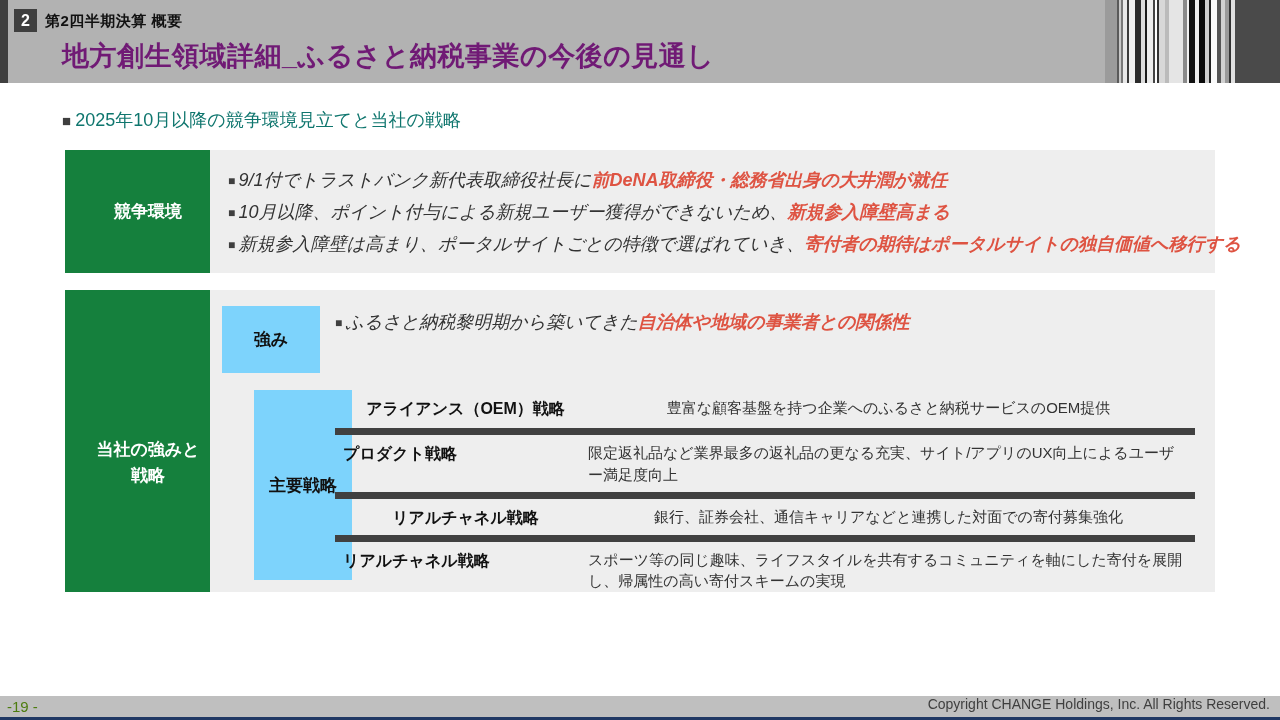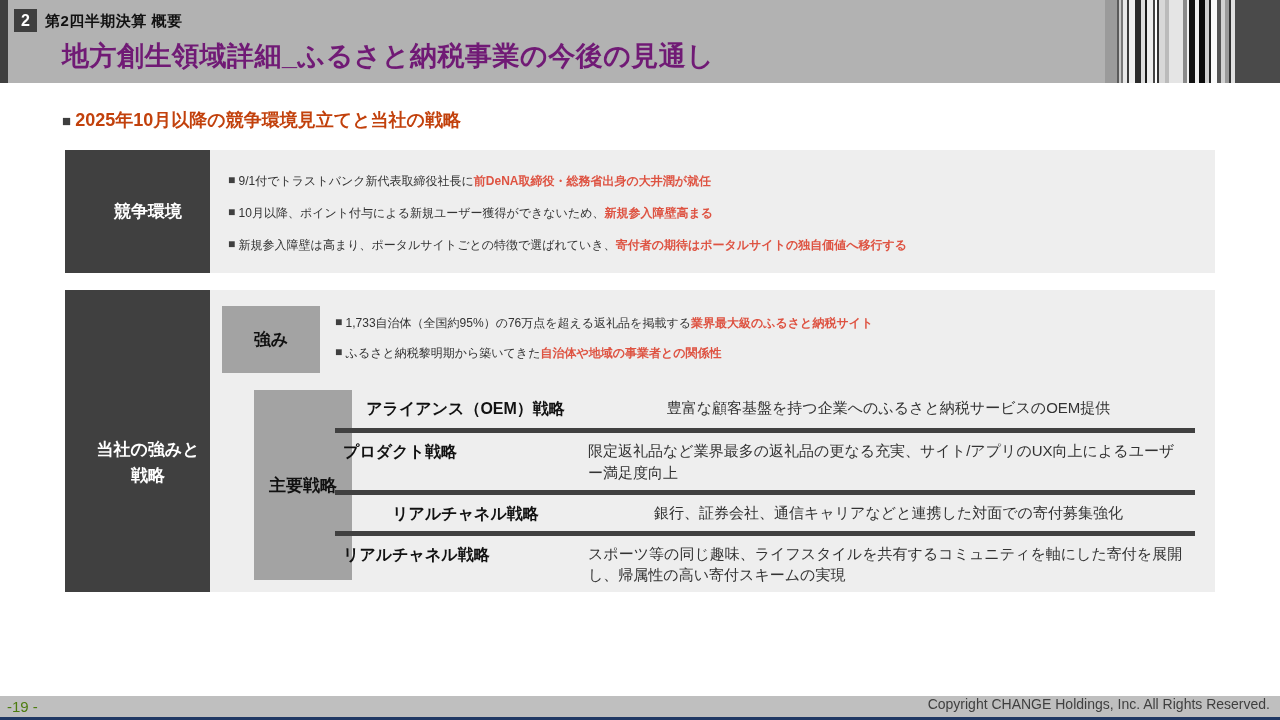--- a/index.html
+++ b/index.html
@@ -14,49 +14,49 @@
   
   .header { position:absolute; left:0; top:0; width:1280px; height:83px; background:#b2b2b2; }
   .header-left-strip { position:absolute; left:0; top:0; width:8px; height:83px; background:#3f3f3f; }
   .badge { position:absolute; left:14px; top:9px; width:23px; height:23px; background:#3f3f3f;
            color:#fff; font-weight:bold; font-size:16px; display:flex; align-items:center; justify-content:center; }
   .kicker { position:absolute; left:45px; top:12px; font-size:15px; font-weight:bold; color:#111; letter-spacing:.5px; }
   .slide-title { position:absolute; left:62px; top:38px; font-size:27px; font-weight:bold; color:#701a75; letter-spacing:.5px; }
   .barcode { position:absolute; right:0; top:0; width:175px; height:83px; }
 
   
-  .subheading { position:absolute; left:62px; top:108px; font-size:18px; font-weight:bold; color:#c2410c; }
+  .subheading { position:absolute; left:62px; top:108px; font-size:18px; font-weight:normal; color:#0f766e; }
   .subheading::before { content:"■ "; color:#3f3f3f; font-size:15px; }
 
   
-  .side-label { position:absolute; left:65px; width:166px; background:#404040; color:#fff;
+  .side-label { position:absolute; left:65px; width:166px; background:#15803d; color:#fff;
                 font-weight:bold; font-size:17px; display:flex; align-items:center; justify-content:center;
                 text-align:center; line-height:1.5;font-family:Liberation Serif, serif; }
   .panel { position:absolute; left:210px; width:1005px; background:#eeeeee; }
 
   
   .block1-label { top:150px; height:123px; }
   .block1-panel { top:150px; height:123px; padding:15px 0 0 18px; }
-  .bullet { font-size:12px; line-height:31px; color:#333; white-space:nowrap; }
+  .bullet { font-size:18px; line-height:31px; color:#333; white-space:nowrap;font-style:italic; }
   .bullet::before { content:"■ "; color:#3f3f3f; font-size:12px; vertical-align:1px; }
   .hl { color:#de5342; font-weight:bold; }
 
   
   .block2-label { top:290px; height:302px; }
   .block2-panel { top:290px; height:302px; }
-  .white-box { position:absolute; background:#a3a3a3; display:flex; align-items:center; justify-content:center;
+  .white-box { position:absolute; background:#7dd3fc; display:flex; align-items:center; justify-content:center;
                font-weight:bold; font-size:17px; color:#111; }
   .strengths-box { left:12px; top:16px; width:98px; height:67px; }
   .strategy-box { left:12px; top:100px; width:98px; height:190px;margin-left:32px; }
   .strength-bullets { position:absolute; left:125px; top:18px; }
   .strength-bullets .bullet { line-height:29px; }
 
   .strategy-table { position:absolute; left:125px; top:100px; width:860px; }
   .strategy-row { display:flex; align-items:flex-start; padding:7px 0 6px 8px; }
-  .strategy-row + .strategy-row { border-top:5px solid #404040; }
+  .strategy-row + .strategy-row { border-top:7px solid #404040; }
   .strategy-name { flex:0 0 245px; font-weight:bold; font-size:16px; color:#111; padding-top:2px; }
   .strategy-desc { flex:1; font-size:15px; color:#333; line-height:1.45; padding-right:6px; }
   .row-tall { min-height:60px; }
   .row-short { min-height:38px;text-align:center; }
 
   
   .footer-bar { position:absolute; left:0; bottom:3px; width:1280px; height:21px; background:#bfbfbf; }
   .footer-line { position:absolute; left:0; bottom:0; width:1280px; height:3px; background:#203864; }
   .page-number { position:absolute; left:7px; right:0; bottom:5px; font-size:15px; color:#4d7c0f; }
   .copyright { position:absolute; right:10px; bottom:8px; font-size:14px; color:#3f3f3f; }
@@ -114,21 +114,20 @@
     <div class="bullet"><span>10月以降、ポイント付与による新規ユーザー獲得ができないため、</span><span class="hl">新規参入障壁高まる</span></div>
     <div class="bullet"><span>新規参入障壁は高まり、ポータルサイトごとの特徴で選ばれていき、</span><span class="hl">寄付者の期待はポータルサイトの独自価値へ移行する</span></div>
   </div>
 
   <div class="side-label block2-label">
     <span style="display:block; width:110px;margin-top:43px;">当社の強みと戦略</span>
   </div>
   <div class="panel block2-panel">
     <div class="white-box strengths-box">強み</div>
     <div class="strength-bullets">
-      <div class="bullet"><span>1,733自治体（全国約95%）の76万点を超える返礼品を掲載する</span><span class="hl">業界最大級のふるさと納税サイト</span></div>
       <div class="bullet"><span>ふるさと納税黎明期から築いてきた</span><span class="hl">自治体や地域の事業者との関係性</span></div>
     </div>
 
     <div class="white-box strategy-box">主要戦略</div>
     <div class="strategy-table">
       <div class="strategy-row row-short">
         <div class="strategy-name">アライアンス（OEM）戦略</div>
         <div class="strategy-desc">豊富な顧客基盤を持つ企業へのふるさと納税サービスのOEM提供</div>
       </div>
       <div class="strategy-row row-tall">

